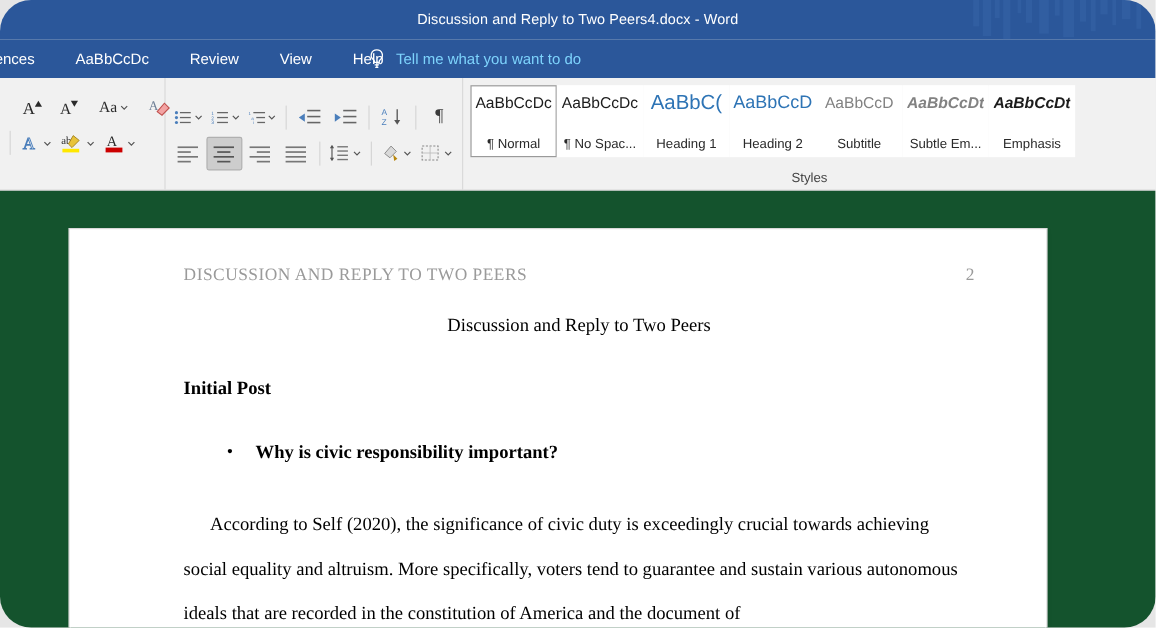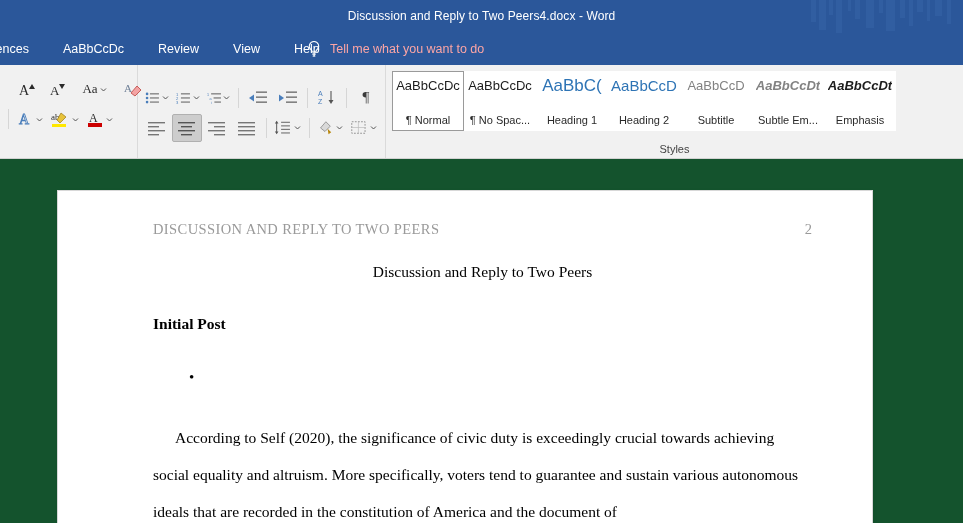--- a/index.html
+++ b/index.html
@@ -12,20 +12,21 @@
     overflow: hidden;
     font-family: "Liberation Sans", sans-serif;
     background: #e6e6e6;
     -webkit-font-smoothing: antialiased;
   }
   .app {
     position: relative;
     width: 963px;
     height: 523px;
     overflow: hidden;
+    border-radius: 26px;
   }
 
   
   .titlebar {
     position: relative;
     height: 33px;
     background: #2b579a;
     overflow: hidden;
   }
   .titlebar-deco {
@@ -79,21 +80,21 @@
     display: flex;
     align-items: center;
     gap: 8px;
   }
   .bulb {
     width: 16px;
     height: 18px;
     flex: none;
   }
   .tellme-text {
-    color: #fca5a5;
+    color: #7dd3fc;
     font-size: 12.5px;
     white-space: nowrap;
   }
 
   
   .ribbon {
     position: relative;
     height: 93px;
     background: #f1f1f1;
     border-bottom: 1px solid #d2d2d2;
@@ -580,20 +581,21 @@
       <div class="doc-header">
         <div class="doc-header-title">DISCUSSION AND REPLY TO TWO PEERS</div>
         <div class="doc-header-page">2</div>
       </div>
 
       <div class="doc-body">
         <p class="p-center">Discussion and Reply to Two Peers</p>
         <p class="p-center-bold">Initial Post</p>
         <div class="bullet-item">
           <span class="bullet-dot">•</span>
+          <span class="bullet-text">Why is civic responsibility important?</span>
         </div>
         <p class="p-body">According to Self (2020), the significance of civic duty is exceedingly crucial towards achieving social equality and altruism. More specifically, voters tend to guarantee and sustain various autonomous ideals that are recorded in the constitution of America and the document of</p>
       </div>
 
     </div>
   </div>
 
 </div>
 
 </body></html>

